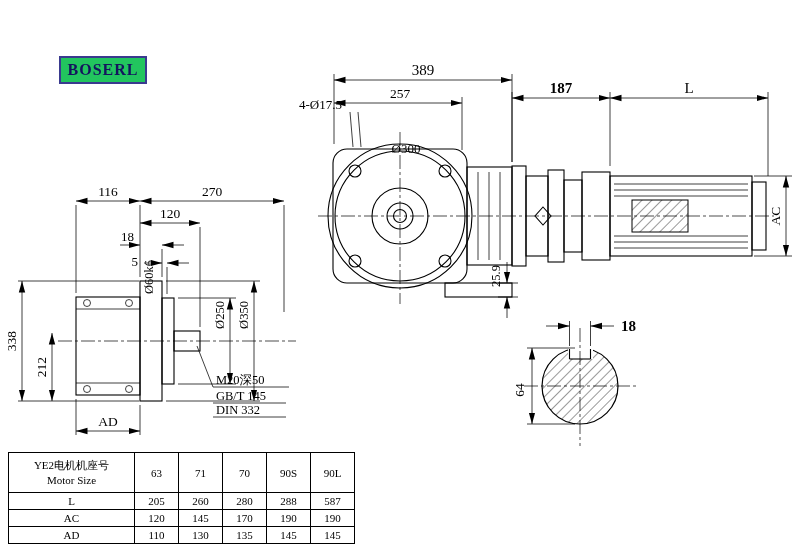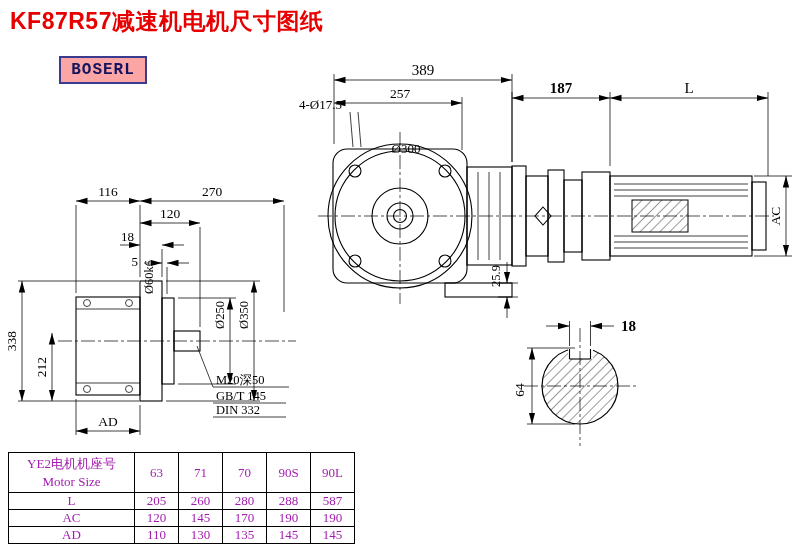--- a/index.html
+++ b/index.html
@@ -3,42 +3,41 @@
 <meta charset="utf-8">
 <style>
   * { margin:0; padding:0; box-sizing:border-box; }
   html,body { background:#fff; }
   .canvas { position:relative; width:800px; height:551px; background:#fff; overflow:hidden;
             font-family:"Liberation Sans", sans-serif; }
   .title { position:absolute; left:10px; top:6px; font-weight:bold; font-size:23px;
            color:#e60000; letter-spacing:.5px; z-index:3; }
   .logo  { position:absolute; left:59px; top:56px; width:88px; height:28px;
            border:2px solid #3a3a8f; display:flex; align-items:center; justify-content:center;
-           font-family:Liberation Mono, monospace; font-weight:bold; font-size:16px;
-           color:#14145e; letter-spacing:1px; background:#fca5a5; z-index:3; }
+           font-family:Liberation Serif, serif; font-weight:bold; font-size:16px;
+           color:#14145e; letter-spacing:1px; background:#22c55e; z-index:3; }
   svg.drawing { position:absolute; left:0; top:0; z-index:1; }
   svg text { fill:#000; stroke:none; font-family:"Liberation Serif","DejaVu Serif",serif; }
   .t12 { font-size:12.5px; } .t13 { font-size:13px; } .t14 { font-size:13.5px; } .t15 { font-size:15px; }
   .b { font-weight:bold; } .mid { text-anchor:middle; } .end { text-anchor:end; }
   .ol   { stroke:#000; stroke-width:1.1; fill:none; }
   .thin { stroke:#000; stroke-width:0.75; fill:none; }
   .cl   { stroke:#000; stroke-width:0.7; fill:none; stroke-dasharray:14 3 3 3; }
   .dims line, .dims polyline { stroke:#000; stroke-width:0.75; fill:none; }
   table.size { position:absolute; left:8px; top:452px; border-collapse:collapse; z-index:2;
-               font-family:"Liberation Serif", serif; font-size:13px; color:#a21caf; background:#fff;padding-left:7px; }
+               font-family:"Liberation Serif", serif; font-size:11px; color:#000000; background:#fff;padding-left:7px; }
   table.size td { border:1px solid #000; text-align:center; padding:0 3px; height:17px; }
   table.size td.hdr { width:126px; height:40px; line-height:1.35; }
   table.size td.c { width:44px; }
 </style>
 </head>
 <body>
 
 <div class="canvas">
 
-  <div class="title">KF87R57减速机电机尺寸图纸</div>
   <div class="logo">BOSERL</div>
 
   <svg class="drawing" width="800" height="455">
     <defs>
       <marker id="ae" markerWidth="13" markerHeight="9" refX="11.5" refY="4" orient="auto" markerUnits="userSpaceOnUse">
         <path d="M0,0.8 L11.5,4 L0,7.2 Z" fill="#000"></path>
       </marker>
       <marker id="as" markerWidth="13" markerHeight="9" refX="0.5" refY="4" orient="auto" markerUnits="userSpaceOnUse">
         <path d="M12,0.8 L0.5,4 L12,7.2 Z" fill="#000"></path>
       </marker>

